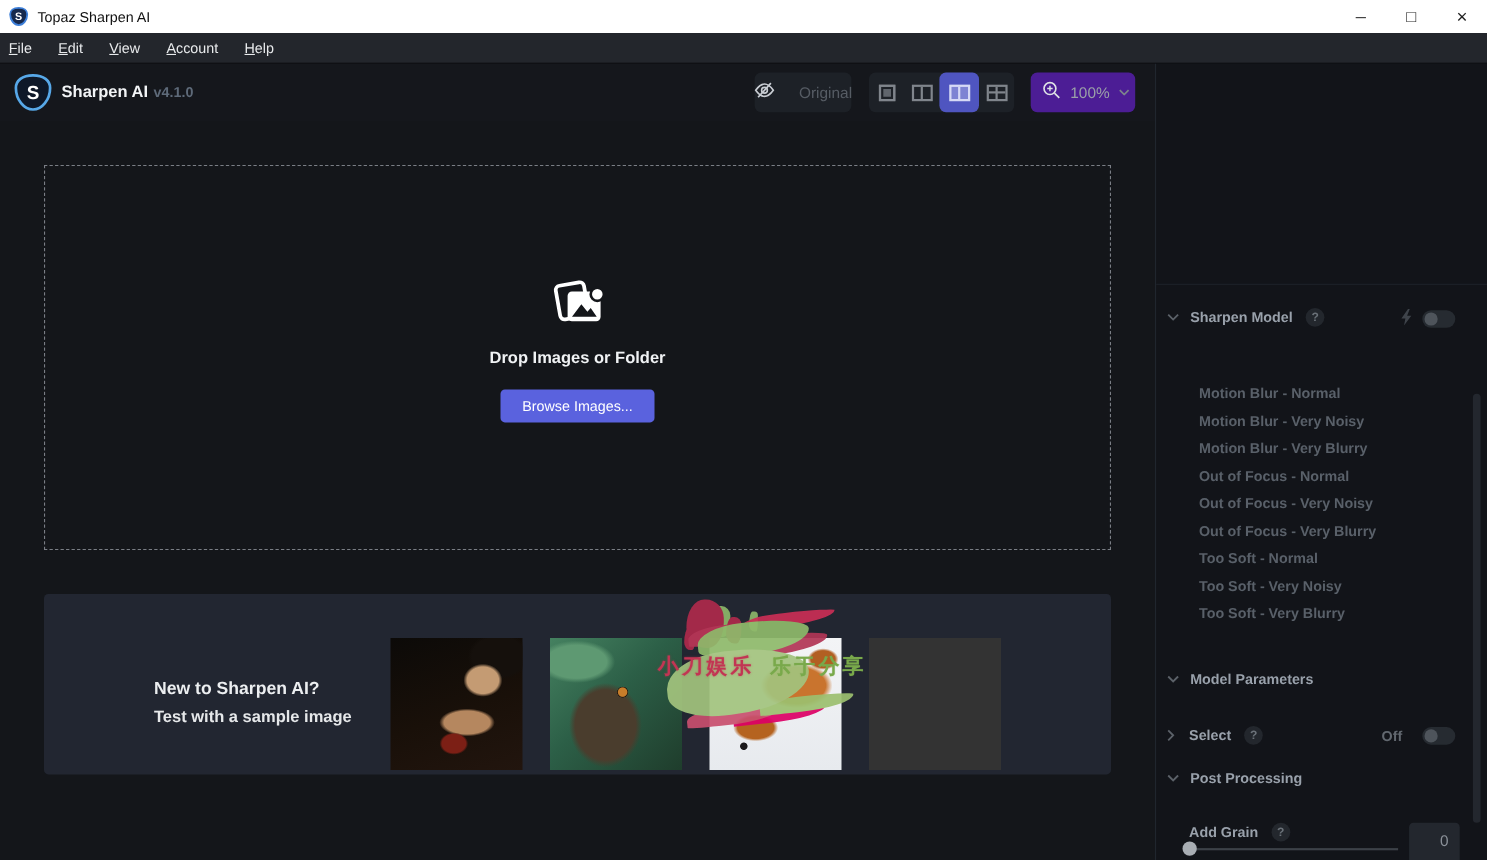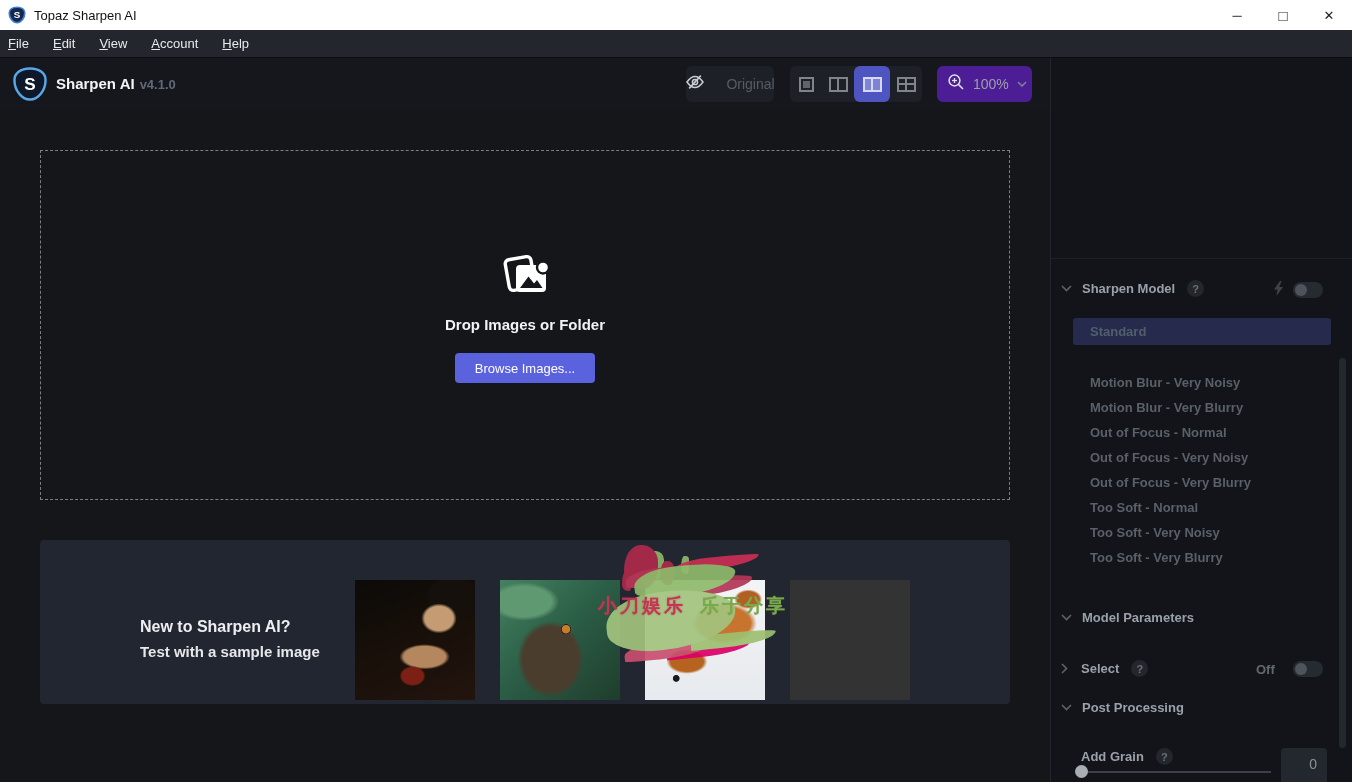--- a/index.html
+++ b/index.html
@@ -266,21 +266,21 @@
     </div>
     <span style="position:absolute; left:222px; top:223px;">
       <svg width="11" height="15" viewBox="0 0 11 15">
           <path d="M7 0 L1 8.5 H4.6 L3.4 15 L10 6 H6.2 L8.6 0 Z" fill="#3e434a"></path>
         </svg>
     </span>
     <div class="toggle" style="position:absolute; left:242px; top:224px;">
         <div class="knob"></div>
       </div>
 
-    <div class="model-row selected" style="top:260px;">Standard</div>
+    <div class="model-row" style="top:287px;">Motion Blur - Normal</div>
     <div class="model-row" style="top:312px;">Motion Blur - Very Noisy</div>
     <div class="model-row" style="top:337px;">Motion Blur - Very Blurry</div>
     <div class="model-row" style="top:362px;">Out of Focus - Normal</div>
     <div class="model-row" style="top:387px;">Out of Focus - Very Noisy</div>
     <div class="model-row" style="top:412px;">Out of Focus - Very Blurry</div>
     <div class="model-row" style="top:437px;">Too Soft - Normal</div>
     <div class="model-row" style="top:462px;">Too Soft - Very Noisy</div>
     <div class="model-row" style="top:487px;">Too Soft - Very Blurry</div>
 
     <div class="sb-header" style="left:10px; top:552px;">

